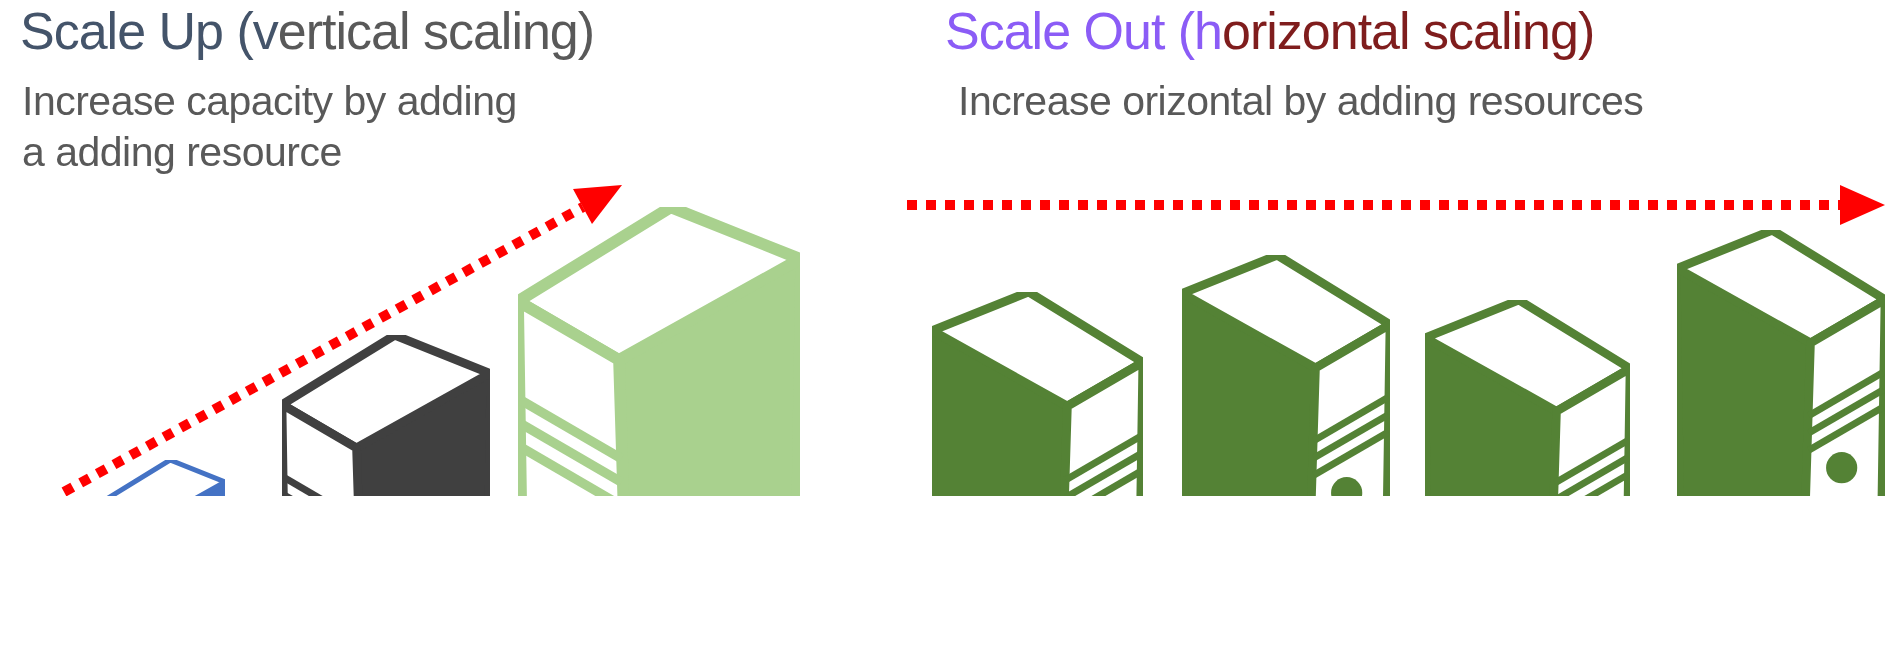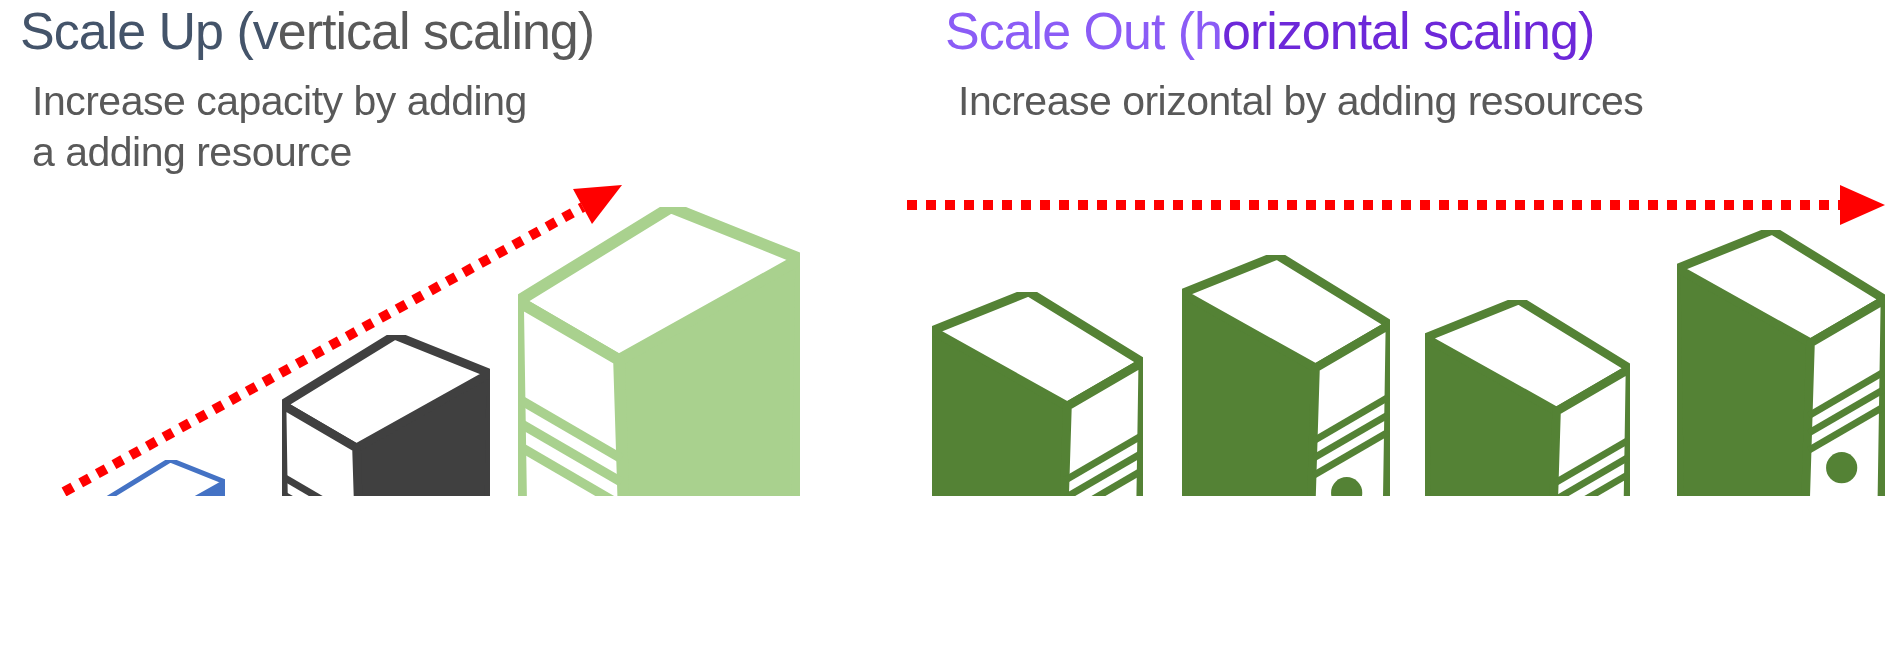--- a/index.html
+++ b/index.html
@@ -23,21 +23,21 @@
   .title .secondary { }
   .subtitle {
     position: absolute;
     top: 76px;
     font-size: 41px;
     letter-spacing: -0.5px;
     line-height: 51px;
     white-space: nowrap;
   }
   #left-title    { left: 20px; }
-  #left-subtitle { left: 32px; }
+  #left-subtitle { left: 22px; }
   #right-title    { left: 945px; }
   #right-subtitle { left: 958px; }
   #arrows-layer, .server-icon {
     position: absolute;
   }
   #arrows-layer { left: 0; top: 0; }
 </style>
 </head>
 <body>
 
@@ -46,21 +46,21 @@
   <div class="title" id="left-title">
     <span class="primary" style="color: rgb(68, 84, 106);">Scale Up (v</span><span class="secondary" style="color: rgb(89, 89, 89);">ertical scaling)</span>
   </div>
 
   <div class="subtitle" id="left-subtitle" style="color: rgb(89, 89, 89);">
     <div>Increase capacity by adding</div>
     <div>a adding resource</div>
   </div>
 
   <div class="title" id="right-title">
-    <span class="primary" style="color: #8b5cf6;">Scale Out (h</span><span class="secondary" style="color: #6d28d9;">orizontal scaling)</span>
+    <span class="primary" style="color: #8b5cf6;">Scale Out (h</span><span class="secondary" style="color: #7f1d1d;">orizontal scaling)</span>
   </div>
 
   <div class="subtitle" id="right-subtitle" style="color: rgb(89, 89, 89);">
     <div>Increase orizontal by adding resources</div>
   </div>
 
   <svg id="arrows-layer" width="1890" height="672" viewBox="0 0 1890 672">
       <g>
         <line x1="64" y1="492" x2="583" y2="207" stroke="#FF0000" stroke-width="10" stroke-dasharray="10 9"></line>
         <polygon points="622,185 592,224 573,189" fill="#FF0000"></polygon>

